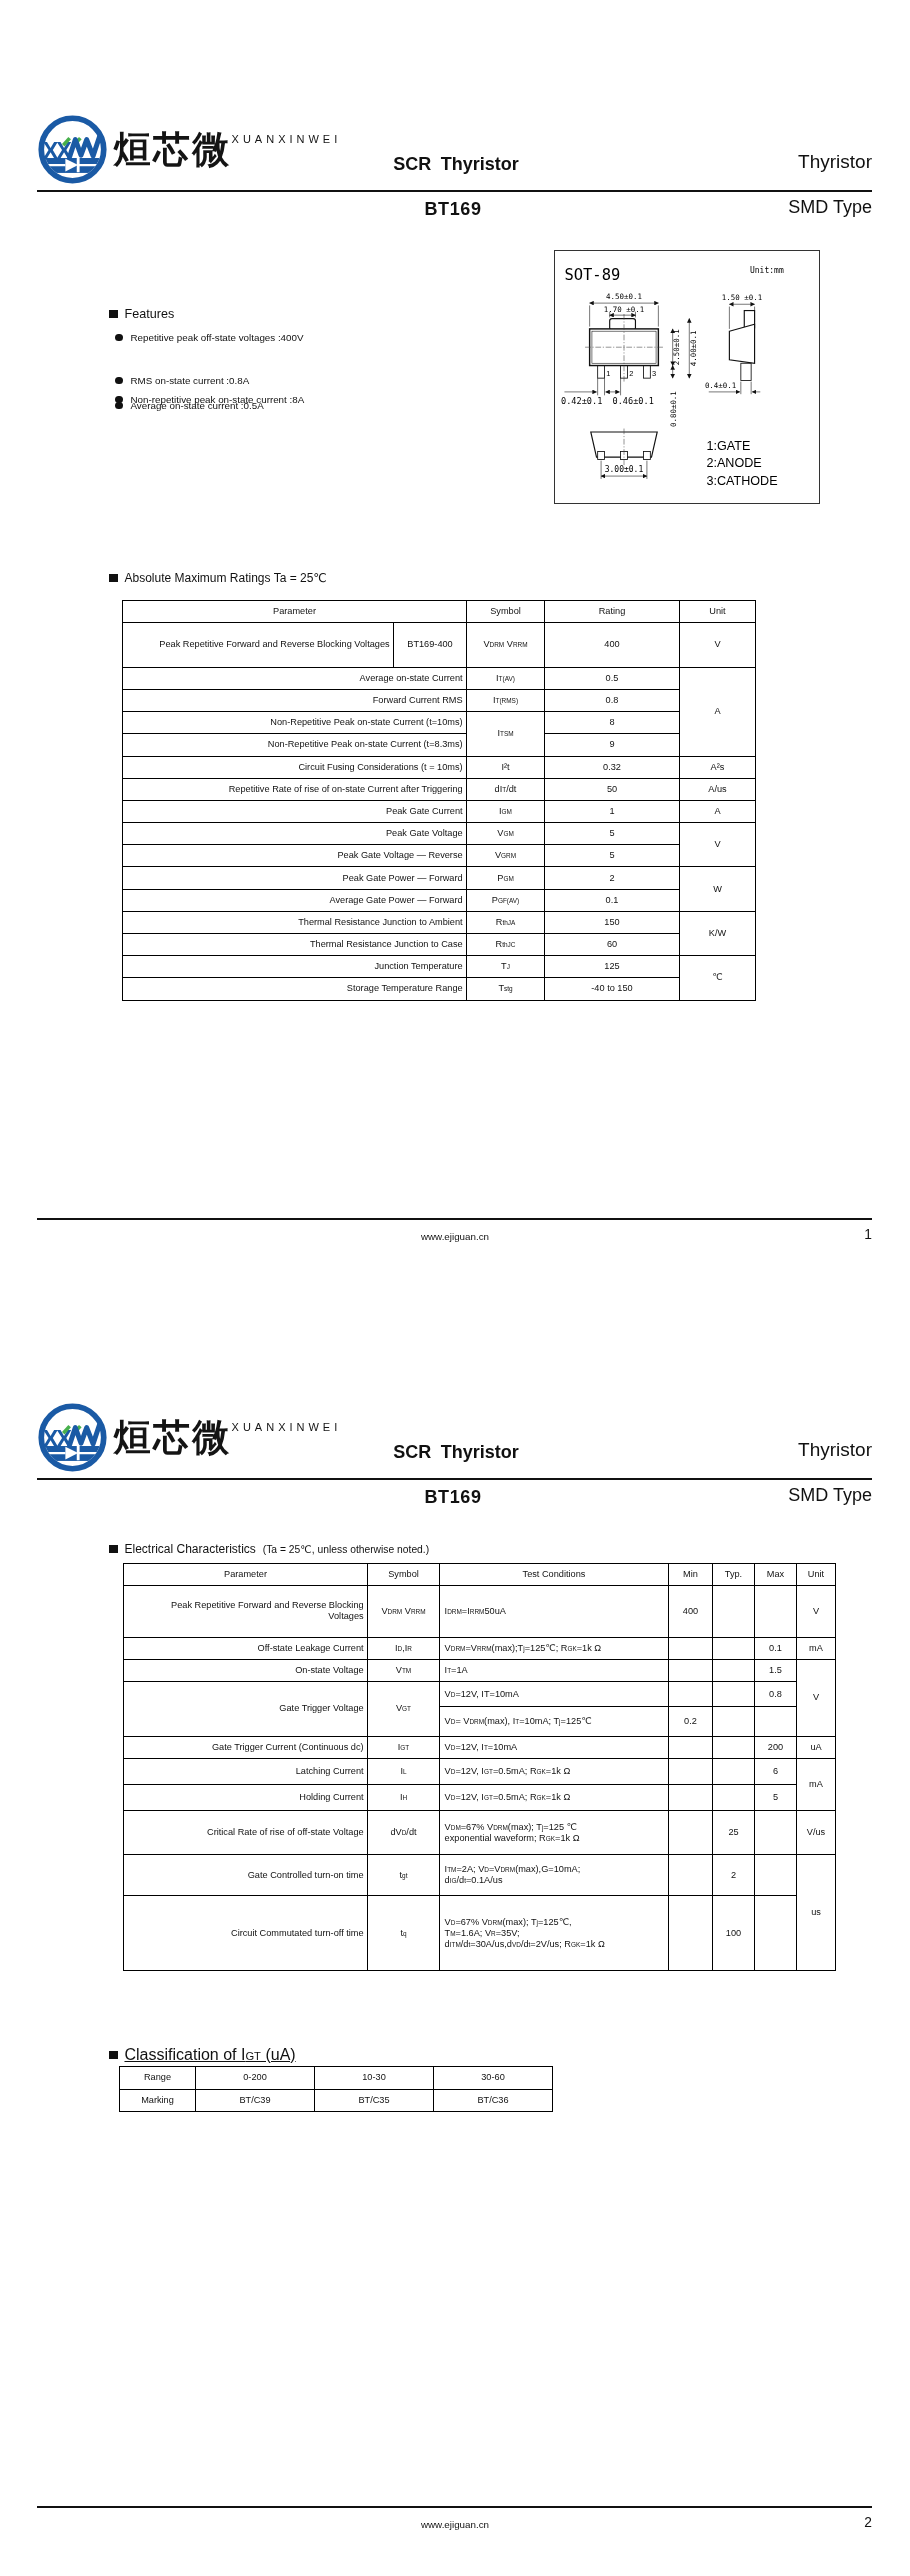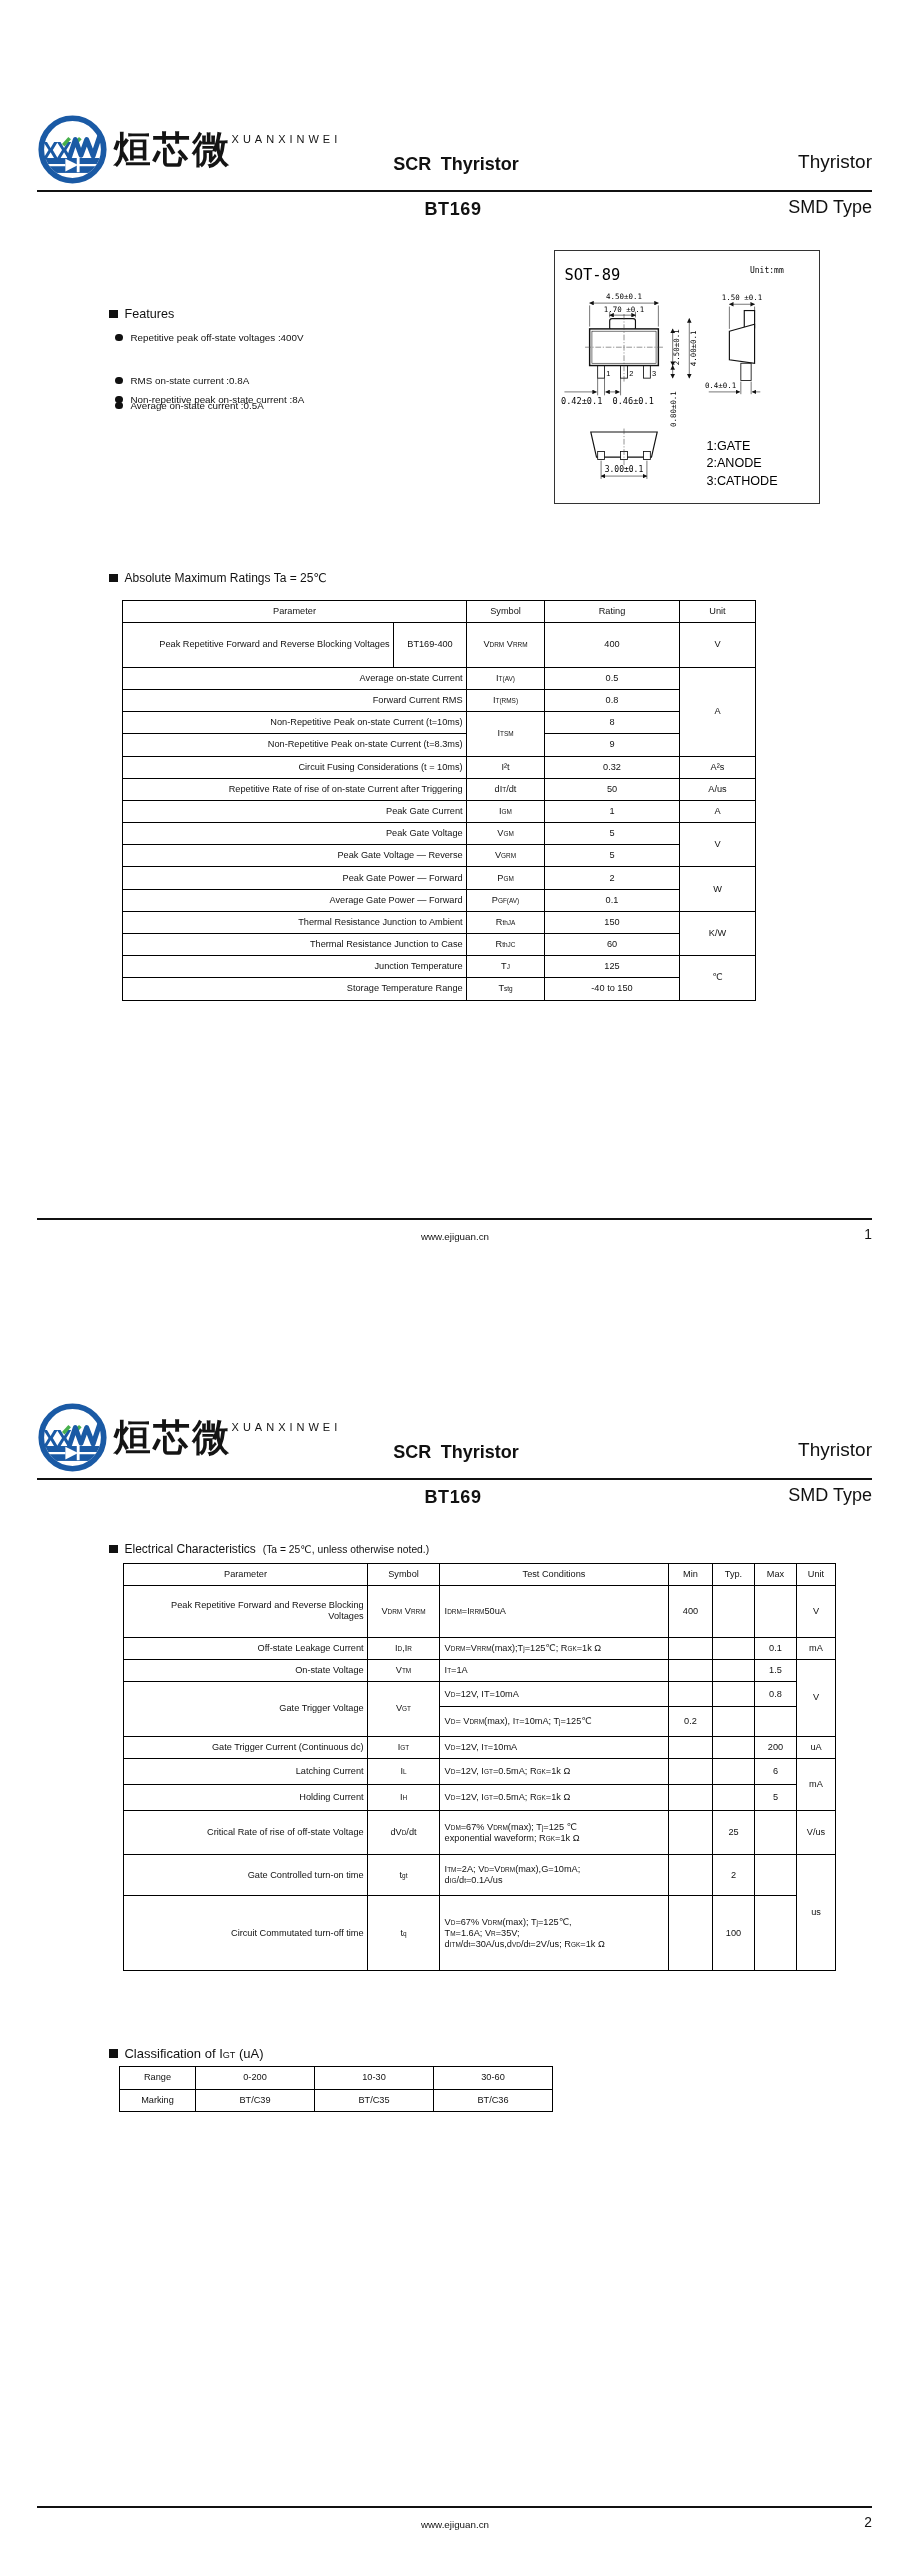--- a/index.html
+++ b/index.html
@@ -454,21 +454,21 @@
 d<span class="sm">ITM</span>/d<span class="sm">t</span>=30A/us,d<span class="sm">VD</span>/d<span class="sm">t</span>=2V/us; R<span class="sm">GK</span>=1k Ω</td>
       <td class="c"></td>
       <td class="c">100</td>
       <td class="c"></td>
     </tr>
   </tbody>
     </table>
 
   <div class="abs sec" style="left:109px;top:758px;">
     <span class="sqr"></span>
-    <span class="sec-title" style="font-size:13px;">Classification of I<span class="sm">GT</span> (uA)</span>
+    <span class="sec-title" style="font-size:16px;text-decoration:underline;">Classification of I<span class="sm">GT</span> (uA)</span>
   </div>
 
   <table class="abs" style="left:119px;top:778px;width:434px;">
     <colgroup>
         <col style="width:76px">
         <col style="width:119px">
         <col style="width:119px">
         <col style="width:119px">
       </colgroup>
     <tbody>

